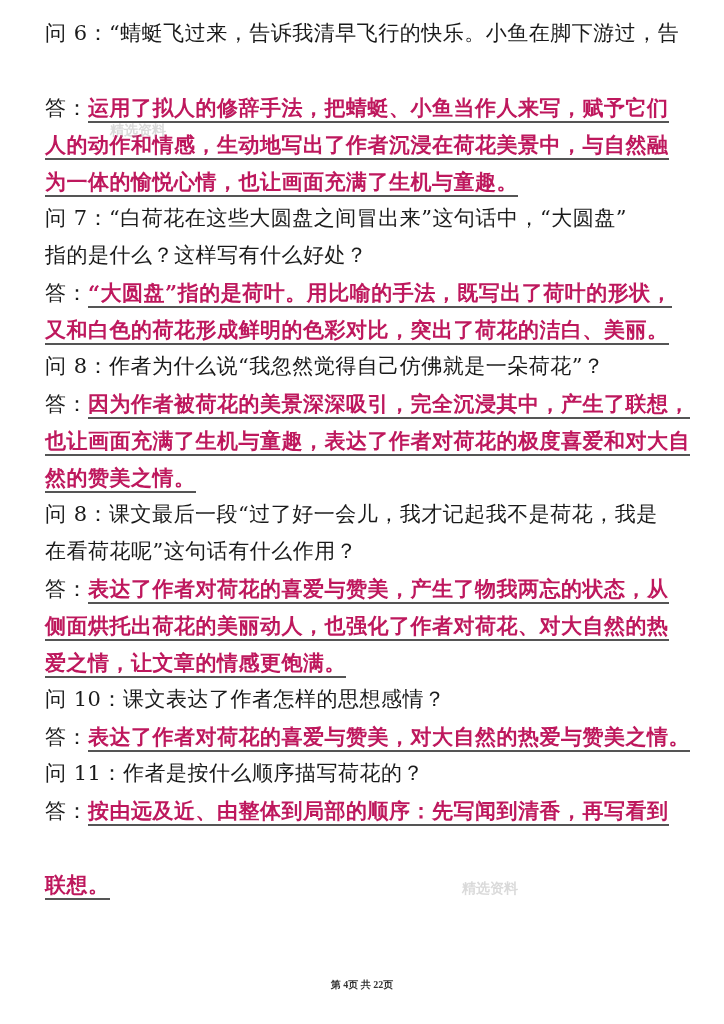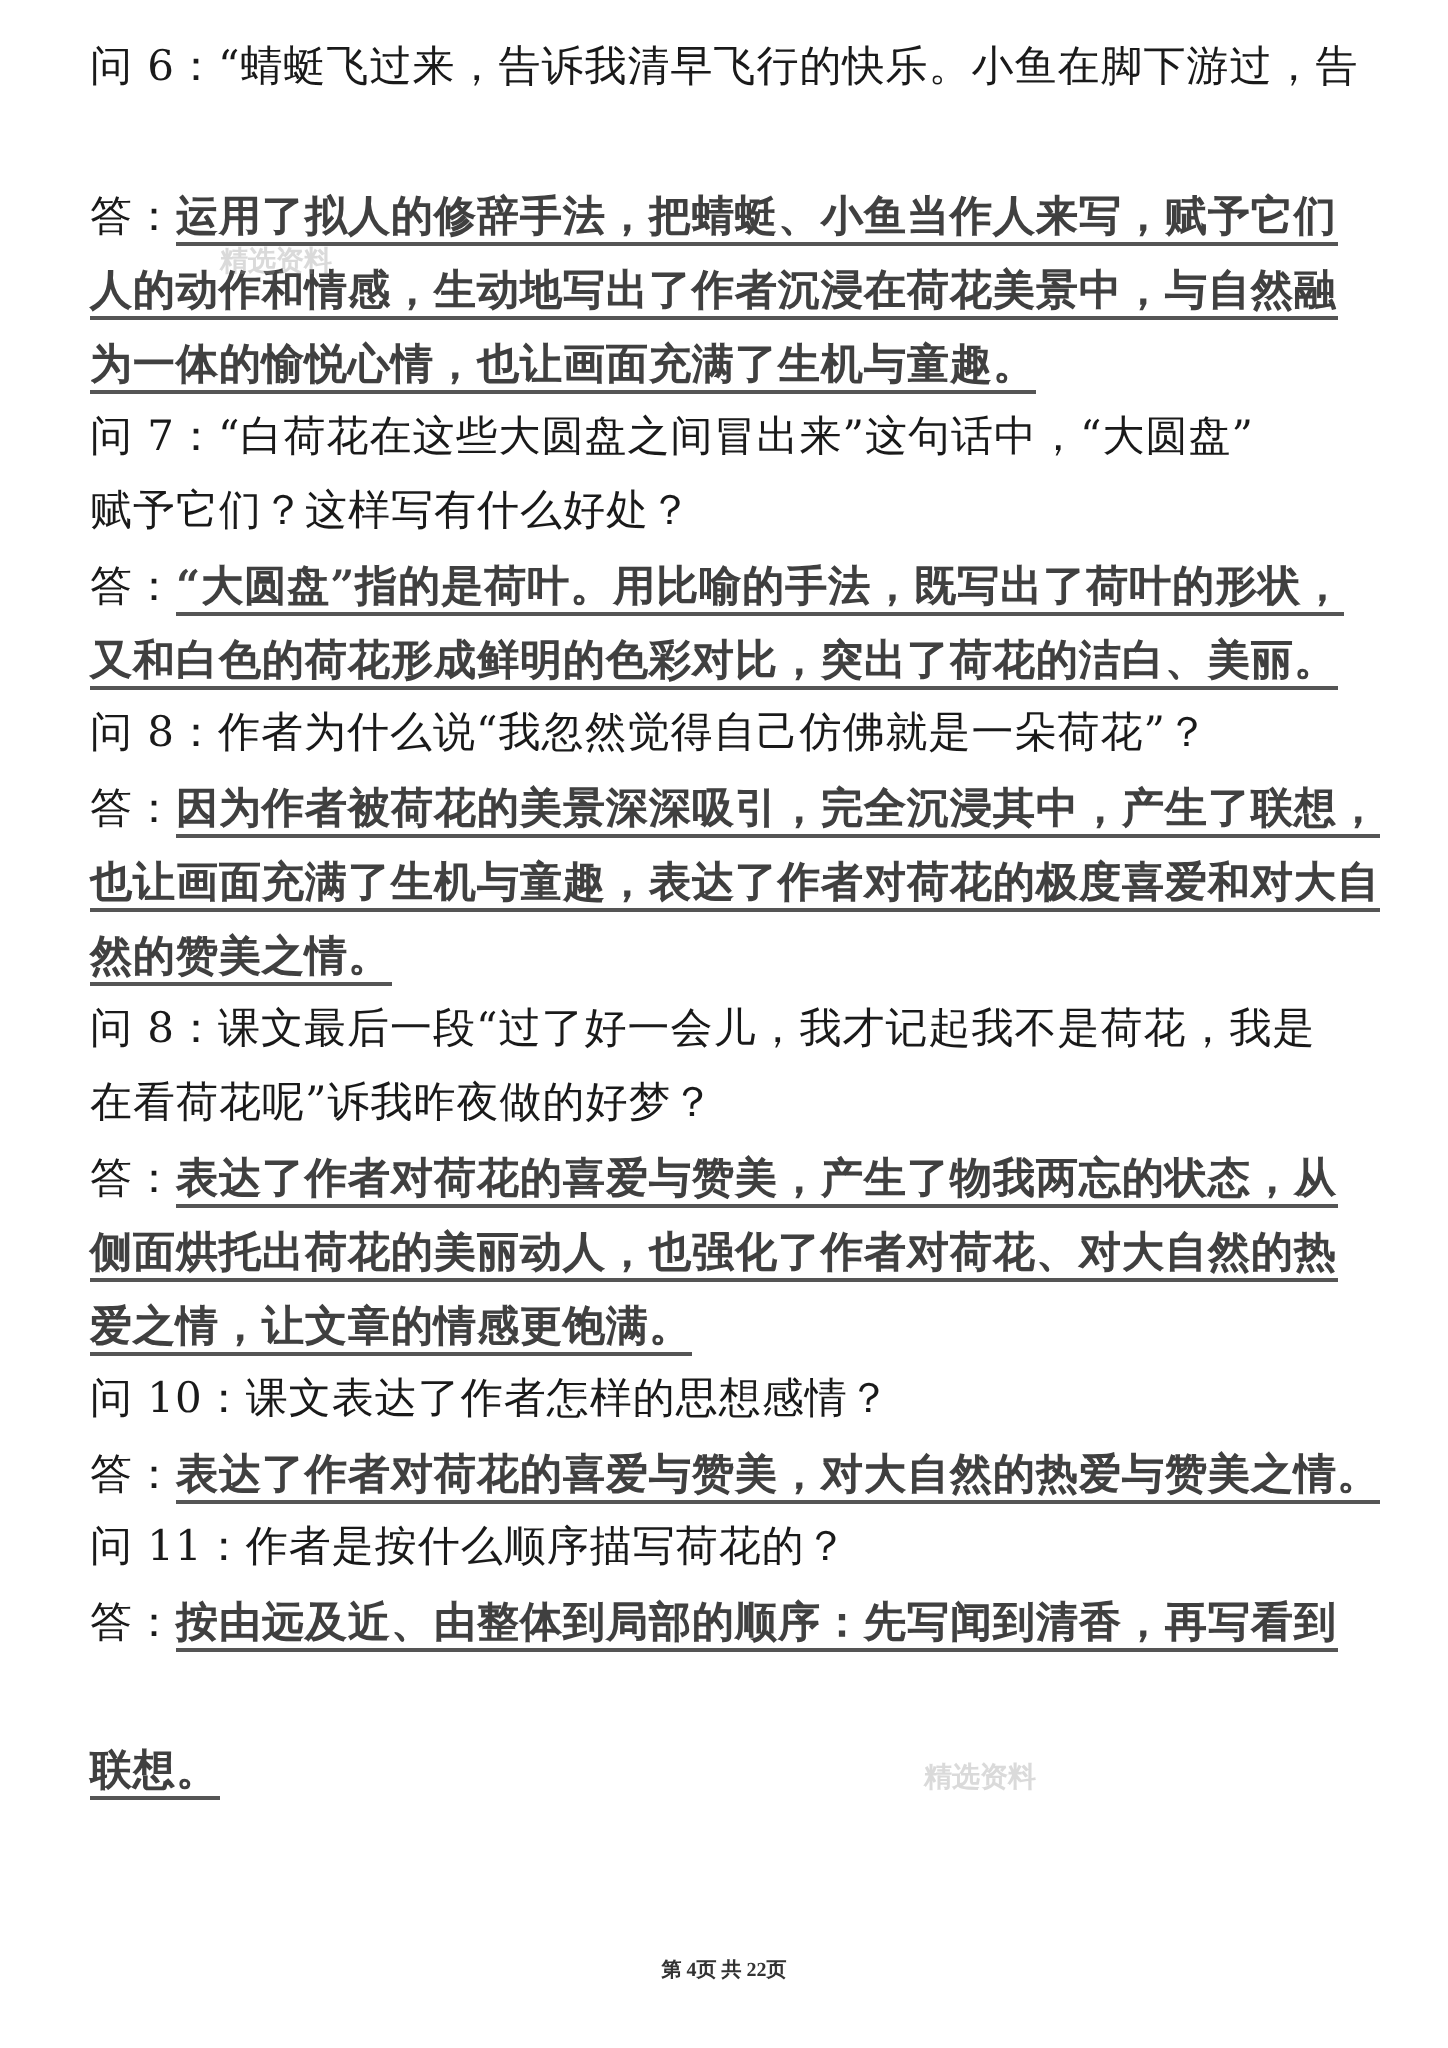--- a/index.html
+++ b/index.html
@@ -2,50 +2,50 @@
 <html><head>
 <meta charset="utf-8">
 <style>
   html, body { margin:0; padding:0; background:#ffffff; }
   body { width:724px; height:1024px; position:relative; overflow:hidden;
          font-family:"DejaVu Serif", "Liberation Serif", serif; }
   .page { position:absolute; left:0; top:0; width:724px; height:724px; background:#fff; }
   .line { position:absolute; left:45px; width:640px; height:37px; line-height:37px;
           font-size:21px; color:#111; white-space:nowrap; letter-spacing:0.5px; }
   .q { color:#1a1a1a; }
-  .ans { color:#404040; font-weight:bold; }
+  .ans { color:#be185d; font-weight:bold; }
   .ul { border-bottom:2px solid #555; padding-bottom:1px; }
   .label { color:#1a1a1a; font-weight:normal; }
   .footer { position:absolute; top:978px; left:0; width:724px; text-align:center;
             font-size:10px; color:#333; font-family:Liberation Serif, serif; font-weight:bold; }
   .wm { position:absolute; color:rgba(150,150,150,0.35); font-size:14px; font-weight:bold;
         font-family:"DejaVu Sans", sans-serif; }
 </style>
 </head>
 <body>
 
 <div class="page">
 
   <div class="line q" style="top:15px">问 6：“蜻蜓飞过来，告诉我清早飞行的快乐。小鱼在脚下游过，告</div>
   <div class="line" style="top:89px"><span class="label">答：</span><span class="ans ul">运用了拟人的修辞手法，把蜻蜓、小鱼当作人来写，赋予它们</span></div>
   <div class="line" style="top:126px"><span class="ans ul">人的动作和情感，生动地写出了作者沉浸在荷花美景中，与自然融</span></div>
   <div class="line" style="top:163px"><span class="ans ul">为一体的愉悦心情，也让画面充满了生机与童趣。</span></div>
 
   <div class="line q" style="top:200px">问 7：“白荷花在这些大圆盘之间冒出来”这句话中，“大圆盘”</div>
-  <div class="line q" style="top:237px">赋予它们？这样写有什么好处？</div>
+  <div class="line q" style="top:237px">指的是什么？这样写有什么好处？</div>
   <div class="line" style="top:274px"><span class="label">答：</span><span class="ans ul">“大圆盘”指的是荷叶。用比喻的手法，既写出了荷叶的形状，</span></div>
   <div class="line" style="top:311px"><span class="ans ul">又和白色的荷花形成鲜明的色彩对比，突出了荷花的洁白、美丽。</span></div>
 
   <div class="line q" style="top:348px">问 8：作者为什么说“我忽然觉得自己仿佛就是一朵荷花”？</div>
   <div class="line" style="top:385px"><span class="label">答：</span><span class="ans ul">因为作者被荷花的美景深深吸引，完全沉浸其中，产生了联想，</span></div>
   <div class="line" style="top:422px"><span class="ans ul">也让画面充满了生机与童趣，表达了作者对荷花的极度喜爱和对大自</span></div>
   <div class="line" style="top:459px"><span class="ans ul">然的赞美之情。</span></div>
 
   <div class="line q" style="top:496px">问 8：课文最后一段“过了好一会儿，我才记起我不是荷花，我是</div>
-  <div class="line q" style="top:533px">在看荷花呢”诉我昨夜做的好梦？</div>
+  <div class="line q" style="top:533px">在看荷花呢”这句话有什么作用？</div>
   <div class="line" style="top:570px"><span class="label">答：</span><span class="ans ul">表达了作者对荷花的喜爱与赞美，产生了物我两忘的状态，从</span></div>
   <div class="line" style="top:607px"><span class="ans ul">侧面烘托出荷花的美丽动人，也强化了作者对荷花、对大自然的热</span></div>
   <div class="line" style="top:644px"><span class="ans ul">爱之情，让文章的情感更饱满。</span></div>
 
   <div class="line q" style="top:681px">问 10：课文表达了作者怎样的思想感情？</div>
   <div class="line" style="top:718px"><span class="label">答：</span><span class="ans ul">表达了作者对荷花的喜爱与赞美，对大自然的热爱与赞美之情。</span></div>
 
   <div class="line q" style="top:755px">问 11：作者是按什么顺序描写荷花的？</div>
   <div class="line" style="top:792px"><span class="label">答：</span><span class="ans ul">按由远及近、由整体到局部的顺序：先写闻到清香，再写看到</span></div>
   <div class="line" style="top:866px"><span class="ans ul">联想。</span></div>

